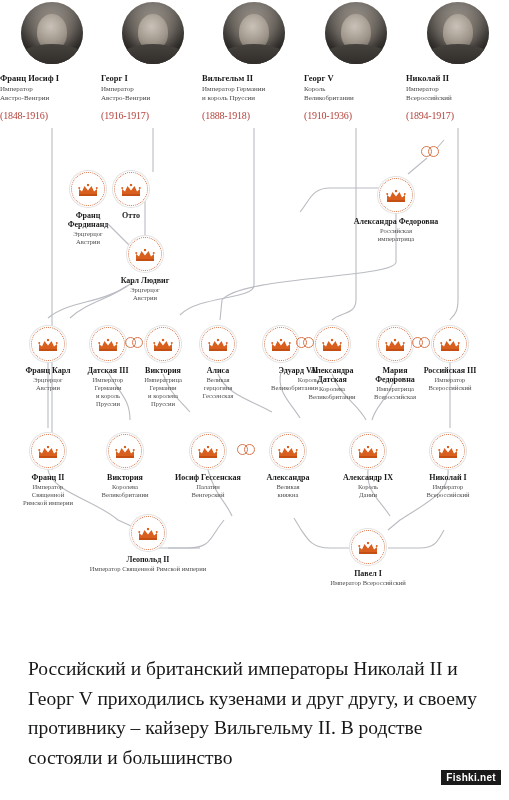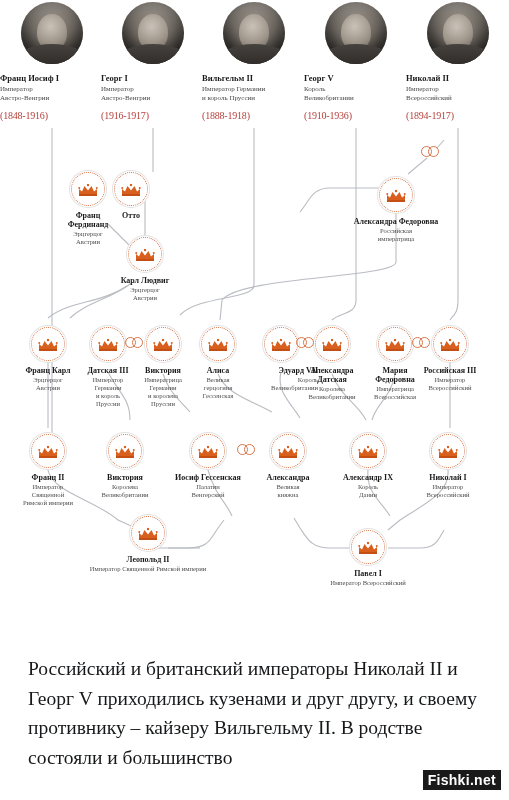--- a/index.html
+++ b/index.html
@@ -64,21 +64,21 @@
   
   #caption{
     position:absolute;left:0;top:630px;width:509px;
     padding:0 28px;box-sizing:border-box;
     font-family:"Liberation Serif","DejaVu Serif",serif;
     font-size:19.5px;color:#16181a;line-height:1.52;margin-top:24px;
   }
   #watermark{
     position:absolute;right:8px;top:770px;
     font-family:"Liberation Sans","DejaVu Sans",sans-serif;
-    font-size:14px;font-weight:bold;color:#ffffff;
+    font-size:10px;font-weight:bold;color:#ffffff;
     background:#1a1a1a;padding:2px 5px;letter-spacing:.3px;
   }
 </style>
 </head>
 <body>
 
 <div id="tree">
 
   <svg id="wires" viewBox="0 0 509 620">
     <g fill="none" stroke="#b9bcc2" stroke-width="1.1">

